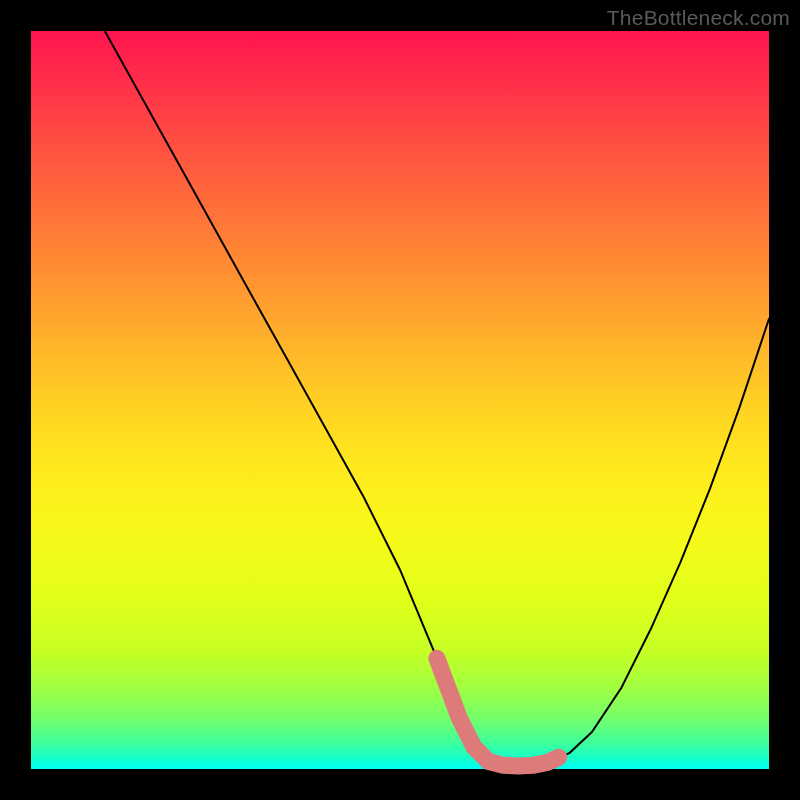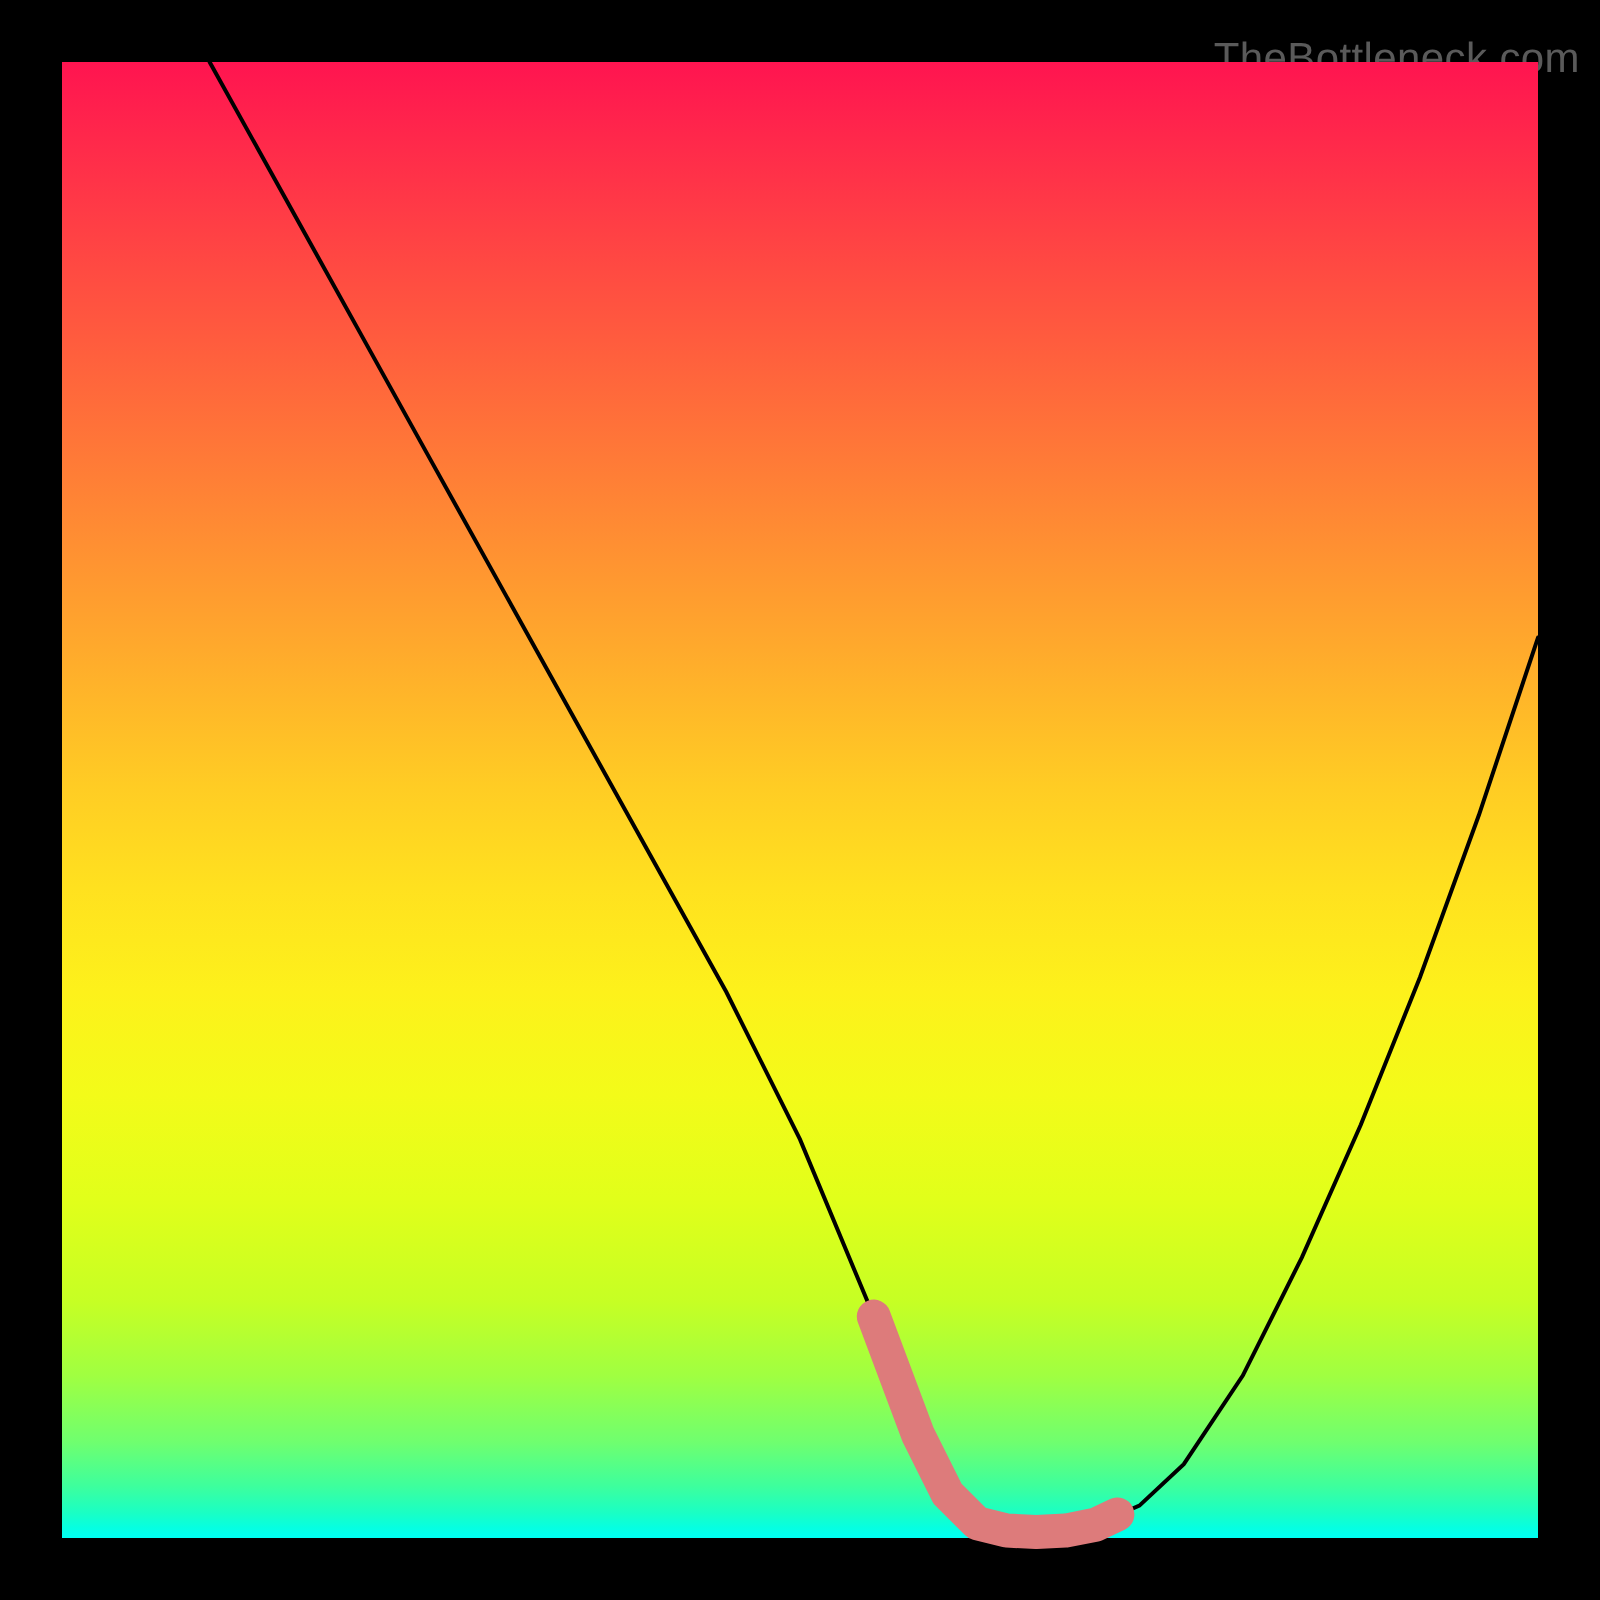--- a/index.html
+++ b/index.html
@@ -49,21 +49,21 @@
   svg.curve {
     position: absolute;
     left: 0;
     top: 0;
     width: 738px;
     height: 738px;
     overflow: visible;
   }
   .watermark {
     position: absolute;
-    top: 18px;
+    top: 6px;
     right: 10px;
     color: #5a5a5a;
     font-size: 21px;
     font-weight: 500;
     letter-spacing: 0.2px;
     user-select: none;
   }
 </style>
 </head>
 <body>

